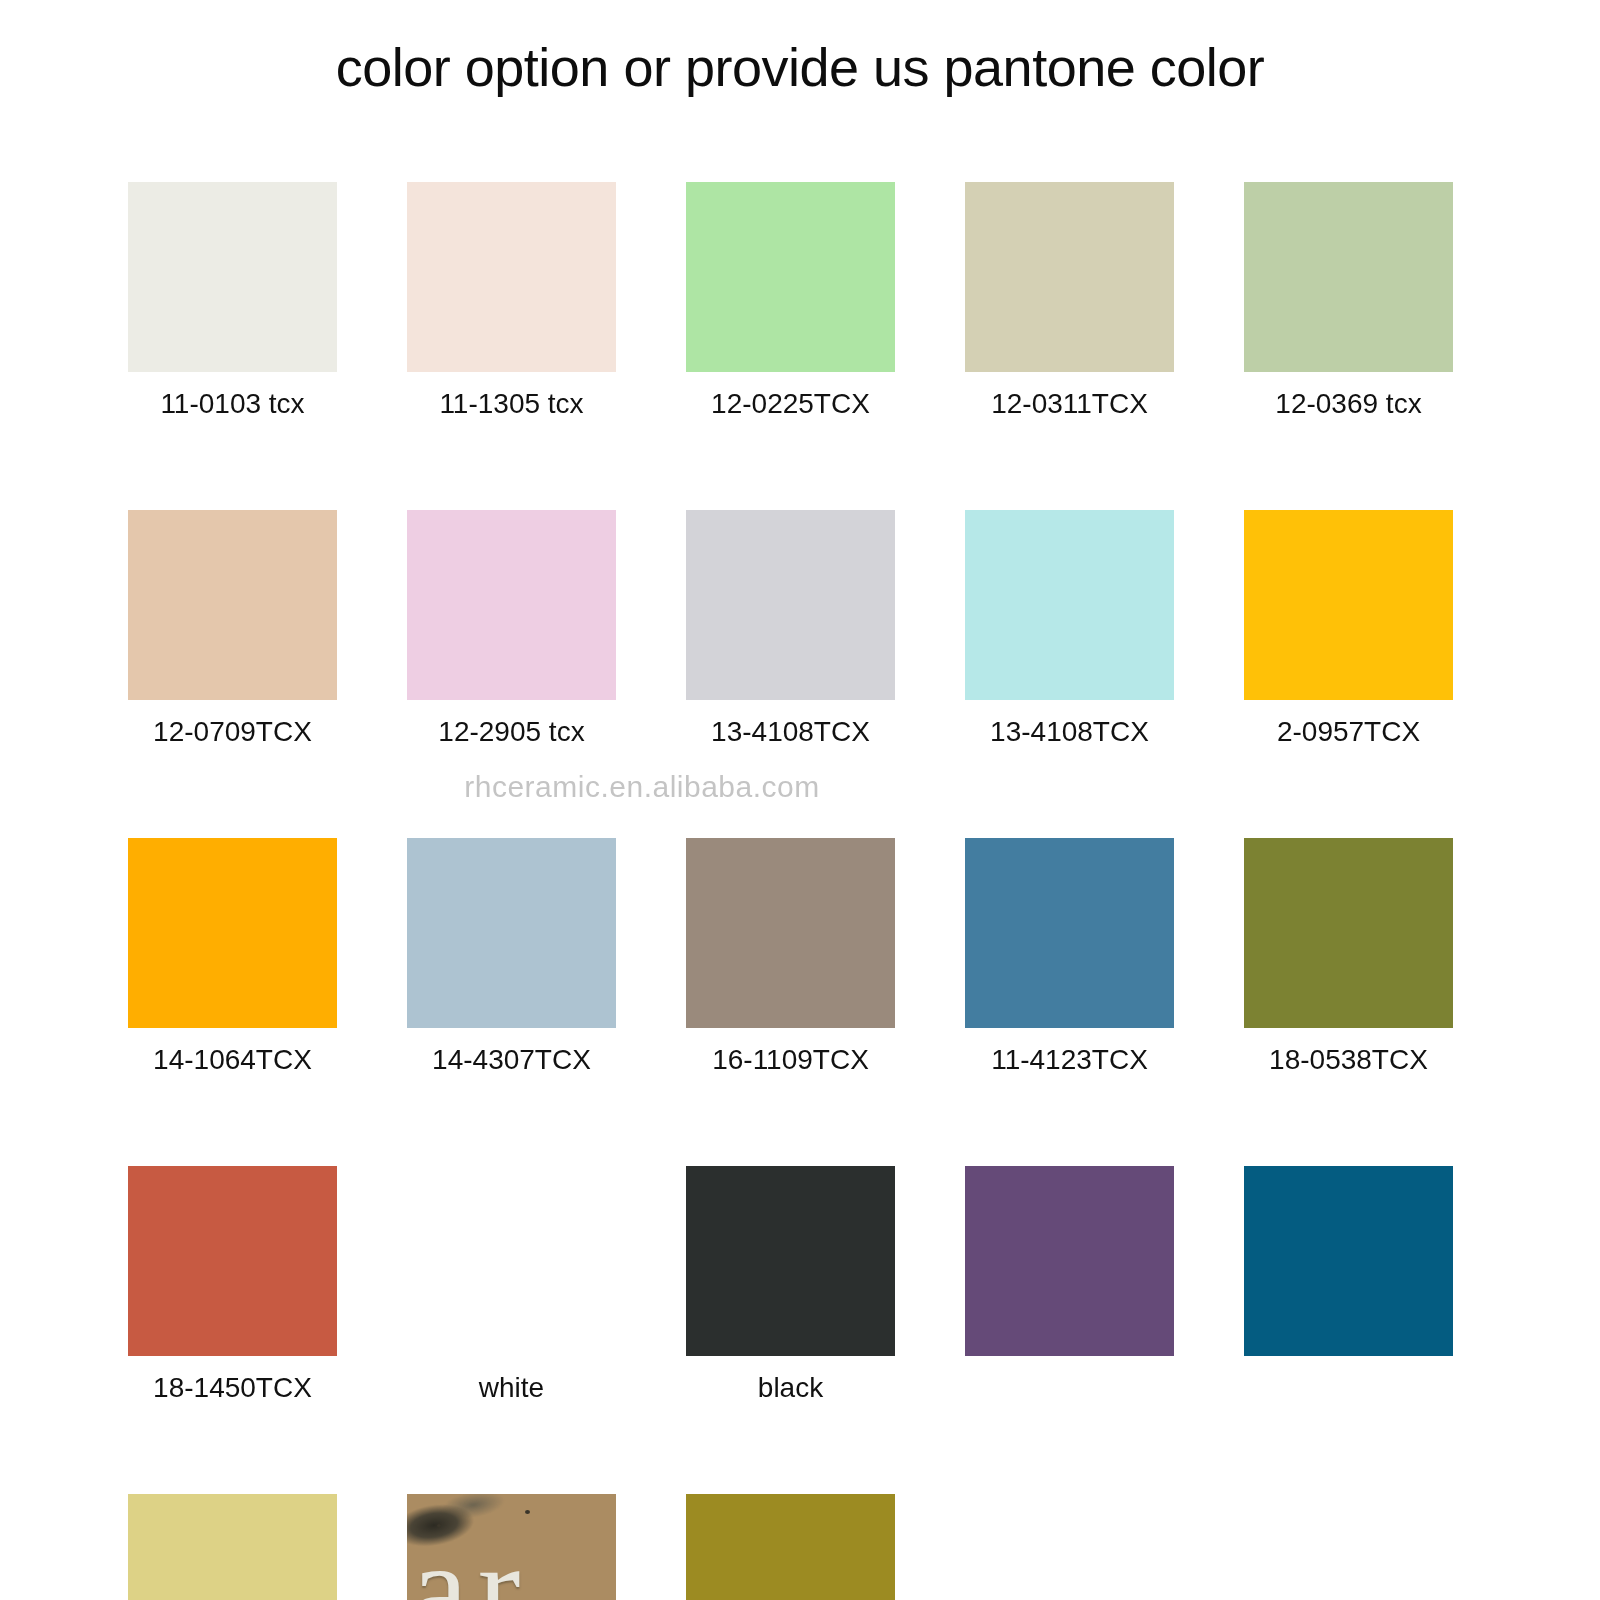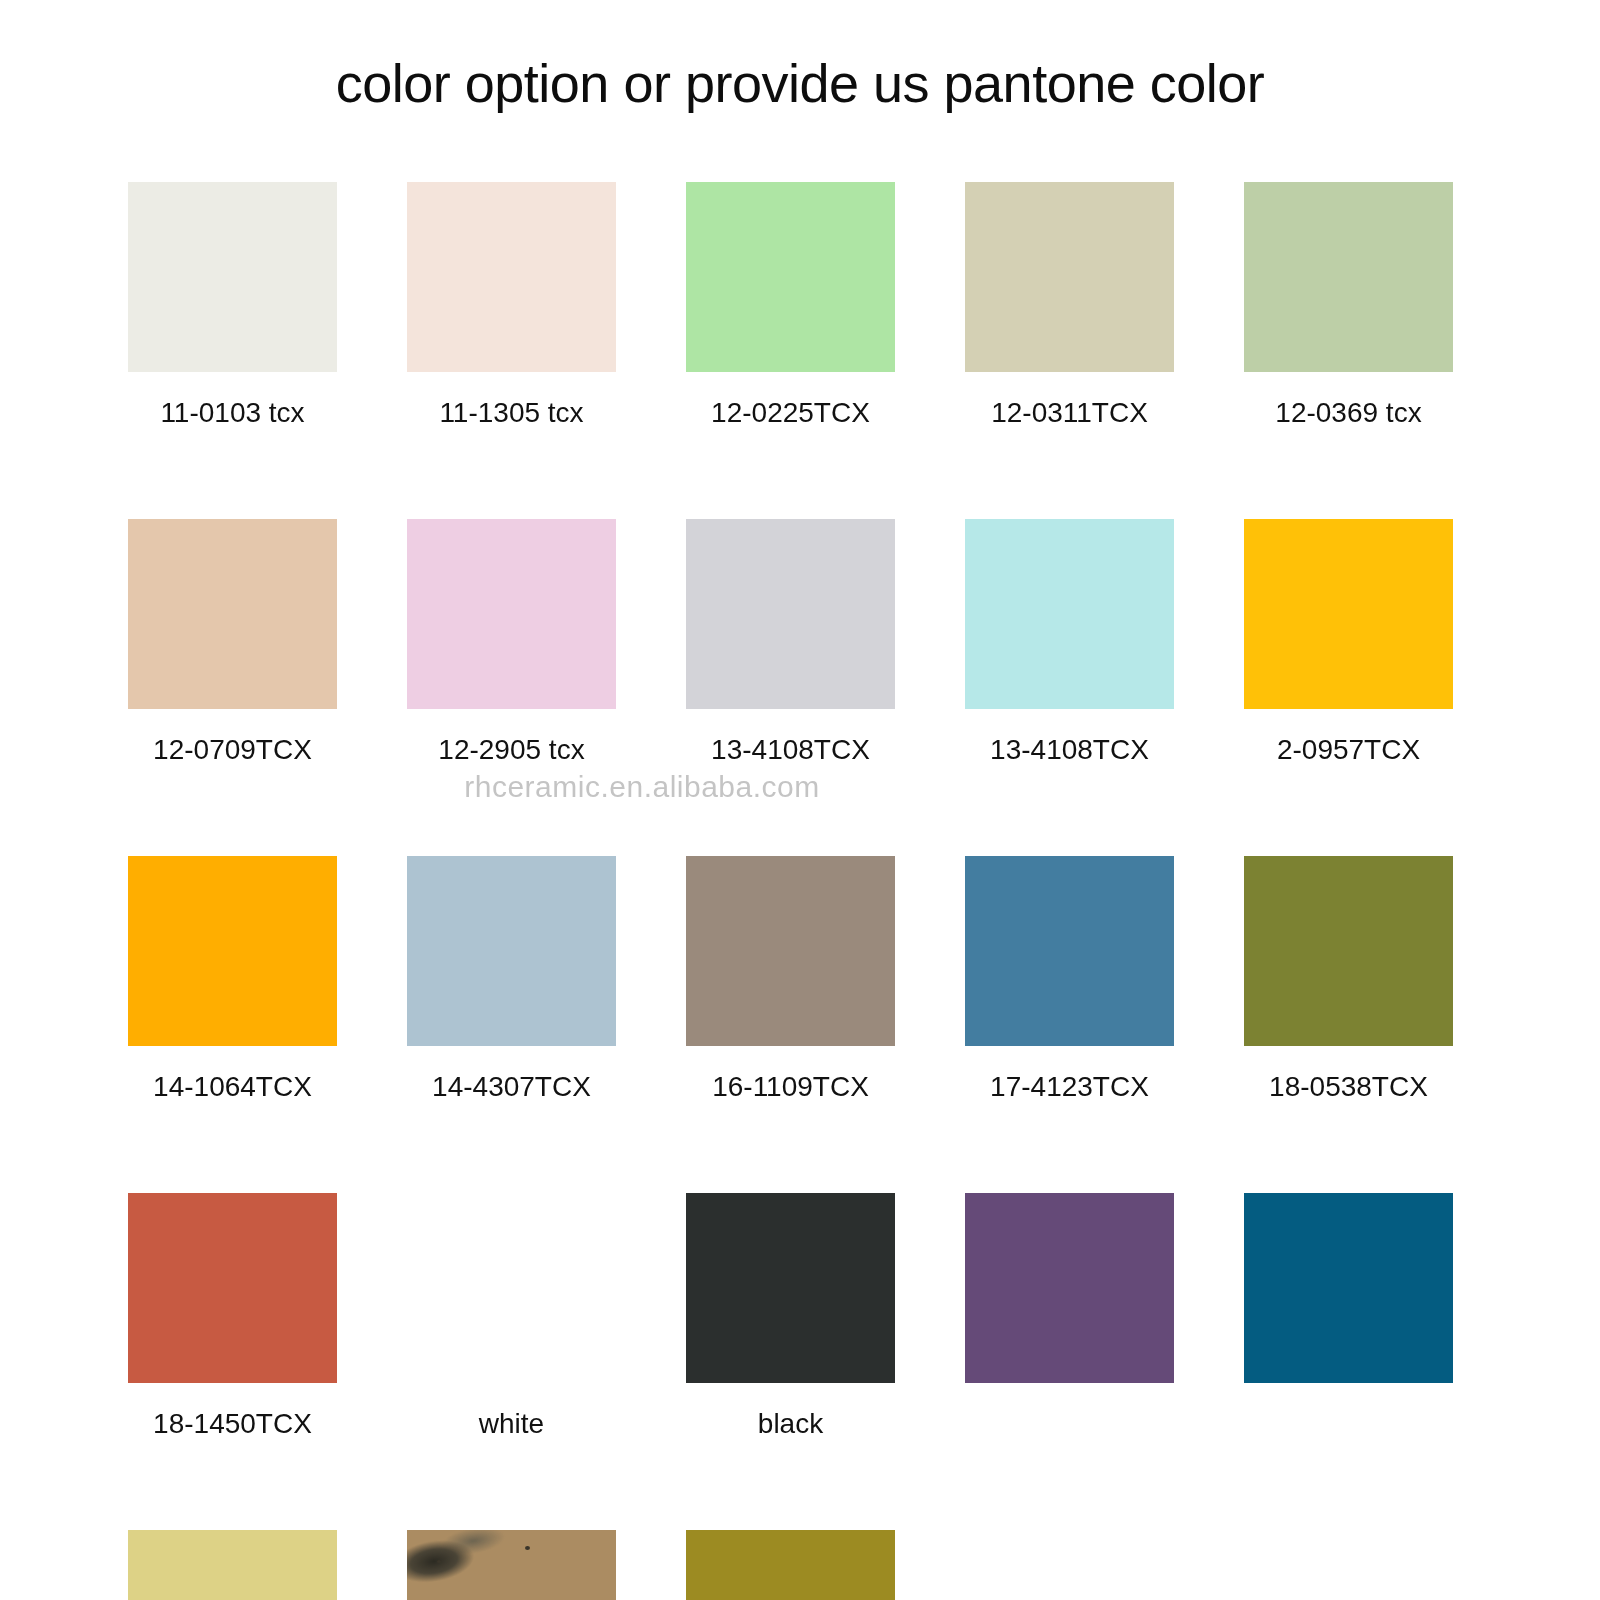--- a/index.html
+++ b/index.html
@@ -10,21 +10,21 @@
     width: 1600px;
     height: 1600px;
     background: #ffffff;
     font-family: "Liberation Sans", sans-serif;
     position: relative;
     overflow: hidden;
   }
 
   #page-title {
     position: absolute;
-    top: 52px;
+    top: 36px;
     left: 0;
     width: 1600px;
     text-align: center;
     font-size: 54px;
     font-weight: 400;
     color: #0d0d0d;
     letter-spacing: -0.5px;
     white-space: nowrap;
   }
 
@@ -52,21 +52,21 @@
     position: relative;
     overflow: hidden;
     background: #ffffff;
   }
 
   .swatch-chip.empty {
     background: transparent;
   }
 
   .swatch-label {
-    margin-top: 27px;
+    margin-top: 18px;
     font-size: 28px;
     color: #111111;
     text-align: center;
     line-height: 1;
     white-space: nowrap;
   }
 
   
   .photo-gold {
     background: #ab8c62;
@@ -170,21 +170,21 @@
     <div class="swatch-cell">
       <div class="swatch-chip" style="background: rgb(173, 195, 209);"></div>
       <div class="swatch-label">14-4307TCX</div>
     </div>
     <div class="swatch-cell">
       <div class="swatch-chip" style="background: rgb(154, 138, 124);"></div>
       <div class="swatch-label">16-1109TCX</div>
     </div>
     <div class="swatch-cell">
       <div class="swatch-chip" style="background: rgb(67, 125, 160);"></div>
-      <div class="swatch-label">17-4123TCX</div>
+      <div class="swatch-label">11-4123TCX</div>
     </div>
     <div class="swatch-cell">
       <div class="swatch-chip" style="background: rgb(124, 130, 50);"></div>
       <div class="swatch-label">18-0538TCX</div>
     </div>
     <div class="swatch-cell">
       <div class="swatch-chip" style="background: rgb(199, 90, 66);"></div>
       <div class="swatch-label">18-1450TCX</div>
     </div>
     <div class="swatch-cell">

